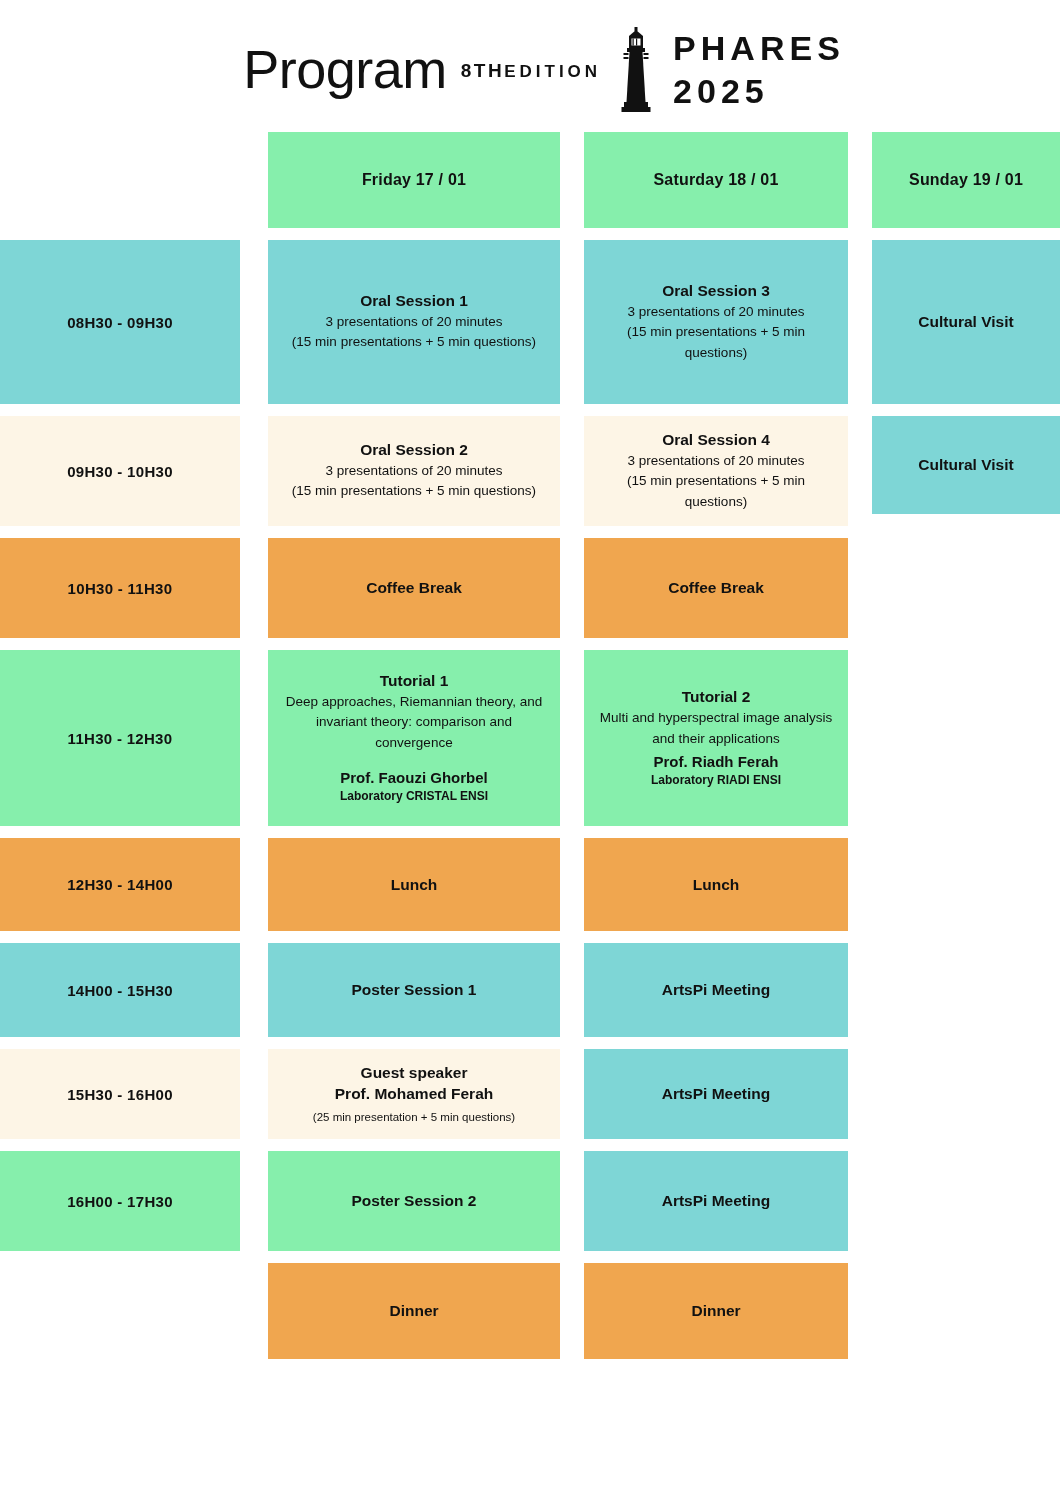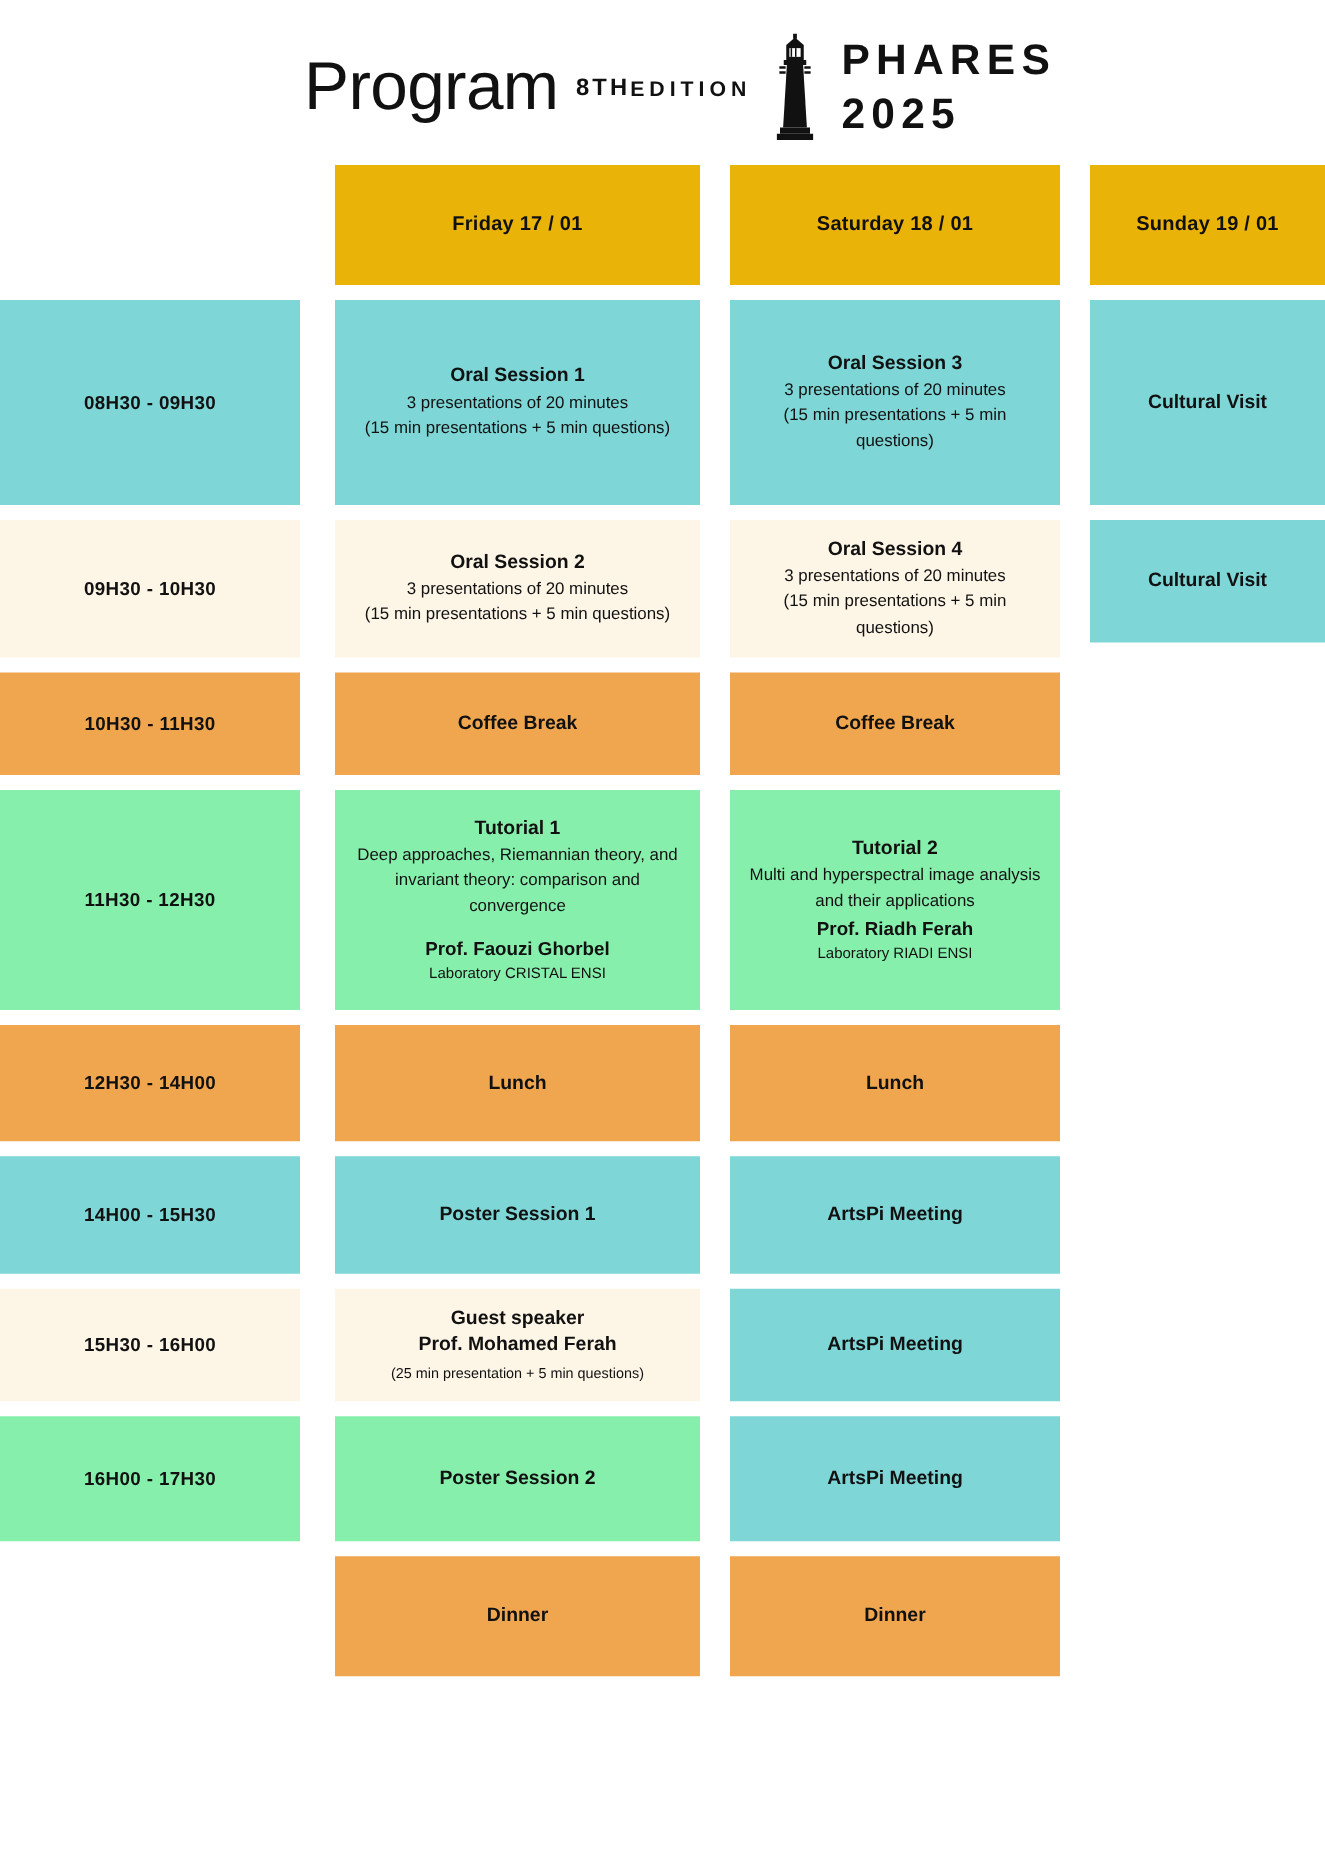--- a/index.html
+++ b/index.html
@@ -98,21 +98,21 @@
   
   .col-time { width: 240px; margin-left: 0; }
   .gap-a    { width: 28px; }
   .col-fri  { width: 292px; }
   .gap-b    { width: 24px; }
   .col-sat  { width: 264px; }
   .gap-c    { width: 24px; }
   .col-sun  { width: 188px; }
 
   
-  .c-green { background: #eab308; }
+  .c-green { background: #86efac; }
   .c-teal  { background: #7ed6d6; }
   .c-cream { background: #fdf5e6; }
   .c-orange{ background: #f0a64f; }
   .c-pink  { background: #86efac; }
 
   
   .time-label {
     font-size: 15px;
     font-weight: 700;
     letter-spacing: 0.3px;
@@ -134,40 +134,40 @@
   }
   .cell-speaker {
     font-size: 15px;
     font-weight: 700;
     line-height: 1.4;
     margin-top: 14px;
   }
   .cell-speaker.tight { margin-top: 2px; }
   .cell-lab {
     font-size: 12px;
-    font-weight: 400;
+    font-weight: 700;
     line-height: 1.4;
     text-align: right;
   }
   .cell-note {
     font-size: 11.5px;
     font-weight: 400;
     line-height: 1.4;
     margin-top: 4px;
   }
   .simple-label {
     font-size: 15.5px;
     font-weight: 700;
   }
 
   
   .h-head   { height: 96px;  }
   .h-r1     { height: 164px; }
   .h-r2     { height: 110px; }
-  .h-r3     { height: 82px; border-radius: 15px; }
+  .h-r3     { height: 100px; border-radius: 15px; }
   .h-r4     { height: 176px; }
   .h-r5     { height: 93px; }
   .h-r6     { height: 94px;  }
   .h-r7     { height: 90px;  }
   .h-r8     { height: 100px;  }
   .h-r9     { height: 96px;  }
 
   
   .sun-r1 { height: 164px; }
   .sun-r2 { height: 98px; }

